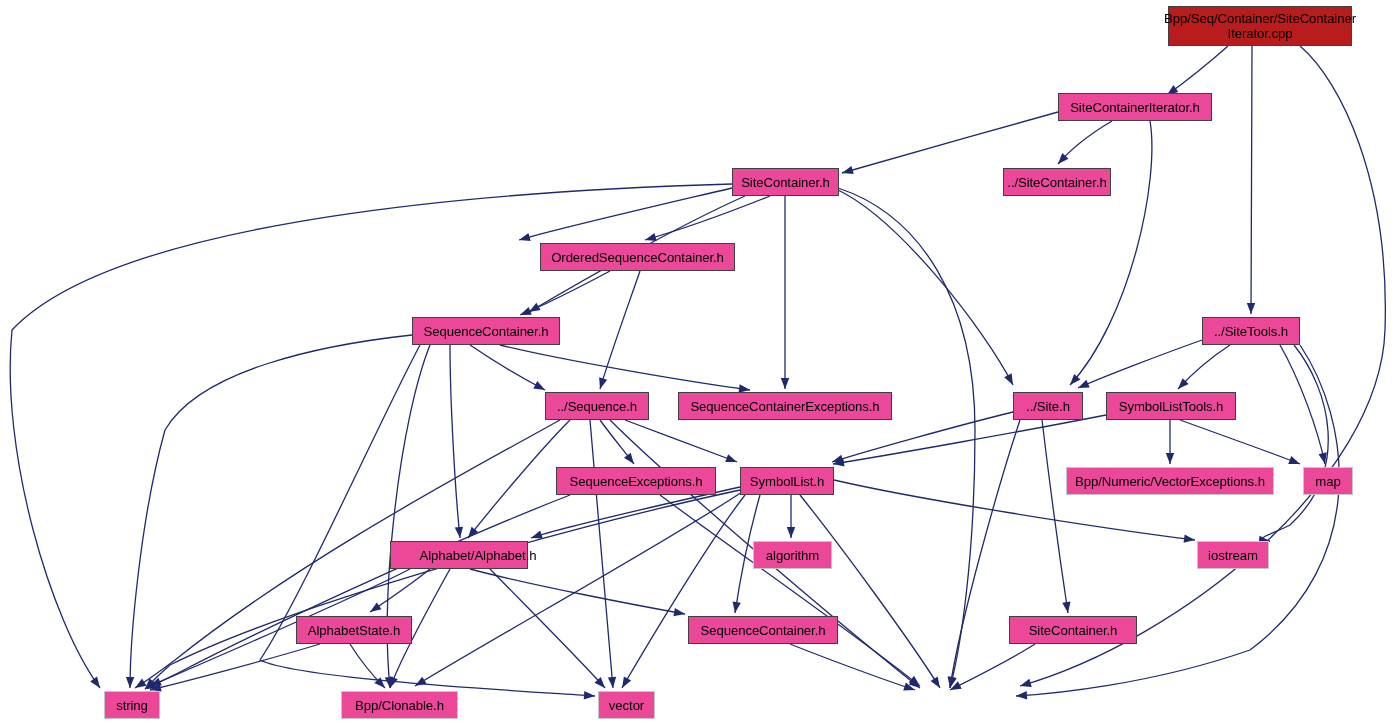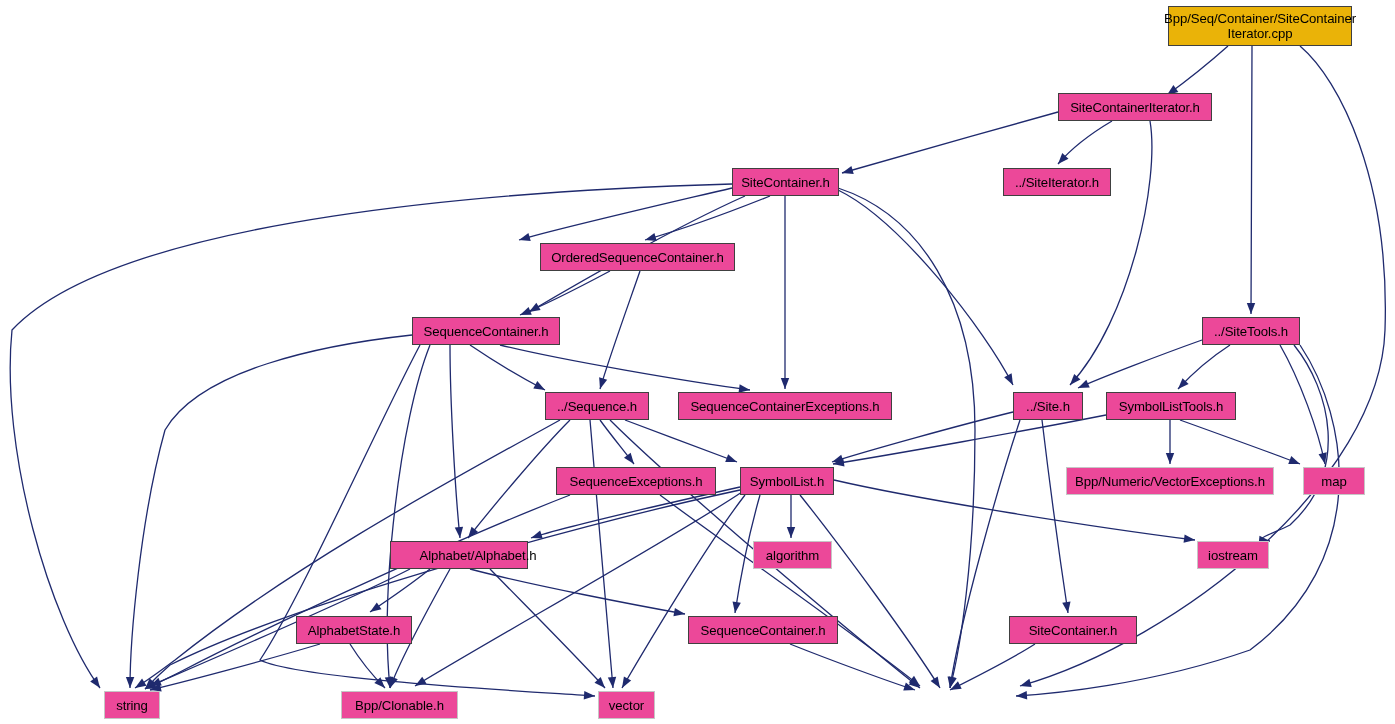--- a/index.html
+++ b/index.html
@@ -32,21 +32,21 @@
     color: #000000;
     background: #ec4899;
     border: 1px solid #c6c6c6;
     white-space: pre-line;
     letter-spacing: -0.1px;
   }
   .node.solid {
     border: 1.4px solid #404040;
   }
   .node.root {
-    background: #eab308;
+    background: #b91c1c;
     border: 1.4px solid #404040;
   }
   .edge-path {
     fill: none;
     stroke: #1f2a6e;
     stroke-width: 1.3;
   }
   .edge-head {
     fill: #1f2a6e;
     stroke: none;
@@ -169,32 +169,32 @@
       <polygon points="0,0 -11,-4.2 -11,4.2" class="edge-head" transform="translate(385,688) rotate(46.04568757507986)"></polygon>
       <path d="M 790,644 C 830,660 890,682 915,690" class="edge-path"></path>
       <polygon points="0,0 -11,-4.2 -11,4.2" class="edge-head" transform="translate(915,690) rotate(18.116824472863488)"></polygon>
       <path d="M 1035,644 C 1010,660 970,680 950,690" class="edge-path"></path>
       <polygon points="0,0 -11,-4.2 -11,4.2" class="edge-head" transform="translate(950,690) rotate(153.39767505821854)"></polygon>
     </svg>
 <div class="node root" style="left: 1168px; top: 6px; width: 184px; height: 40px;">Bpp/Seq/Container/SiteContainer
 Iterator.cpp</div>
     <div class="node solid" style="left: 1058px; top: 93px; width: 154px; height: 28px;">SiteContainerIterator.h</div>
     <div class="node solid" style="left: 732px; top: 168px; width: 107px; height: 28px;">SiteContainer.h</div>
-    <div class="node solid" style="left: 1003px; top: 168px; width: 108px; height: 28px;">../SiteIterator.h</div>
+    <div class="node solid" style="left: 1003px; top: 168px; width: 108px; height: 28px;">../SiteContainer.h</div>
     <div class="node solid" style="left: 540px; top: 243px; width: 195px; height: 28px;">OrderedSequenceContainer.h</div>
     <div class="node solid" style="left: 412px; top: 317px; width: 148px; height: 28px;">SequenceContainer.h</div>
     <div class="node solid" style="left: 1202px; top: 317px; width: 98px; height: 28px;">../SiteTools.h</div>
     <div class="node solid" style="left: 545px; top: 392px; width: 104px; height: 28px;">../Sequence.h</div>
     <div class="node solid" style="left: 678px; top: 392px; width: 214px; height: 28px;">SequenceContainerExceptions.h</div>
     <div class="node solid" style="left: 1013px; top: 392px; width: 70px; height: 28px;">../Site.h</div>
     <div class="node solid" style="left: 1106px; top: 392px; width: 130px; height: 28px;">SymbolListTools.h</div>
     <div class="node solid" style="left: 556px; top: 467px; width: 160px; height: 28px;">SequenceExceptions.h</div>
     <div class="node solid" style="left: 740px; top: 467px; width: 94px; height: 28px;">SymbolList.h</div>
     <div class="node light" style="left: 1066px; top: 467px; width: 208px; height: 28px;">Bpp/Numeric/VectorExceptions.h</div>
-    <div class="node light" style="left: 1303px; top: 467px; width: 62px; height: 28px;">map</div>
+    <div class="node light" style="left: 1303px; top: 467px; width: 50px; height: 28px;">map</div>
     <div class="node solid" style="left: 390px; top: 541px; width: 138px; height: 28px; padding-left: 38px;">Alphabet/Alphabet.h</div>
     <div class="node light" style="left: 753px; top: 541px; width: 79px; height: 28px;">algorithm</div>
     <div class="node light" style="left: 1197px; top: 541px; width: 72px; height: 28px;">iostream</div>
     <div class="node solid" style="left: 296px; top: 616px; width: 116px; height: 28px;">AlphabetState.h</div>
     <div class="node solid" style="left: 688px; top: 616px; width: 150px; height: 28px;">SequenceContainer.h</div>
     <div class="node solid" style="left: 1009px; top: 616px; width: 128px; height: 28px;">SiteContainer.h</div>
     <div class="node light" style="left: 104px; top: 691px; width: 56px; height: 28px;">string</div>
     <div class="node light" style="left: 341px; top: 691px; width: 117px; height: 28px;">Bpp/Clonable.h</div>
     <div class="node light" style="left: 598px; top: 691px; width: 57px; height: 28px;">vector</div>
     <div class="node light" style="left: 888px; top: 725px; width: 128px; height: 28px; text-decoration: underline;">Bpp/Exceptions.h</div>

